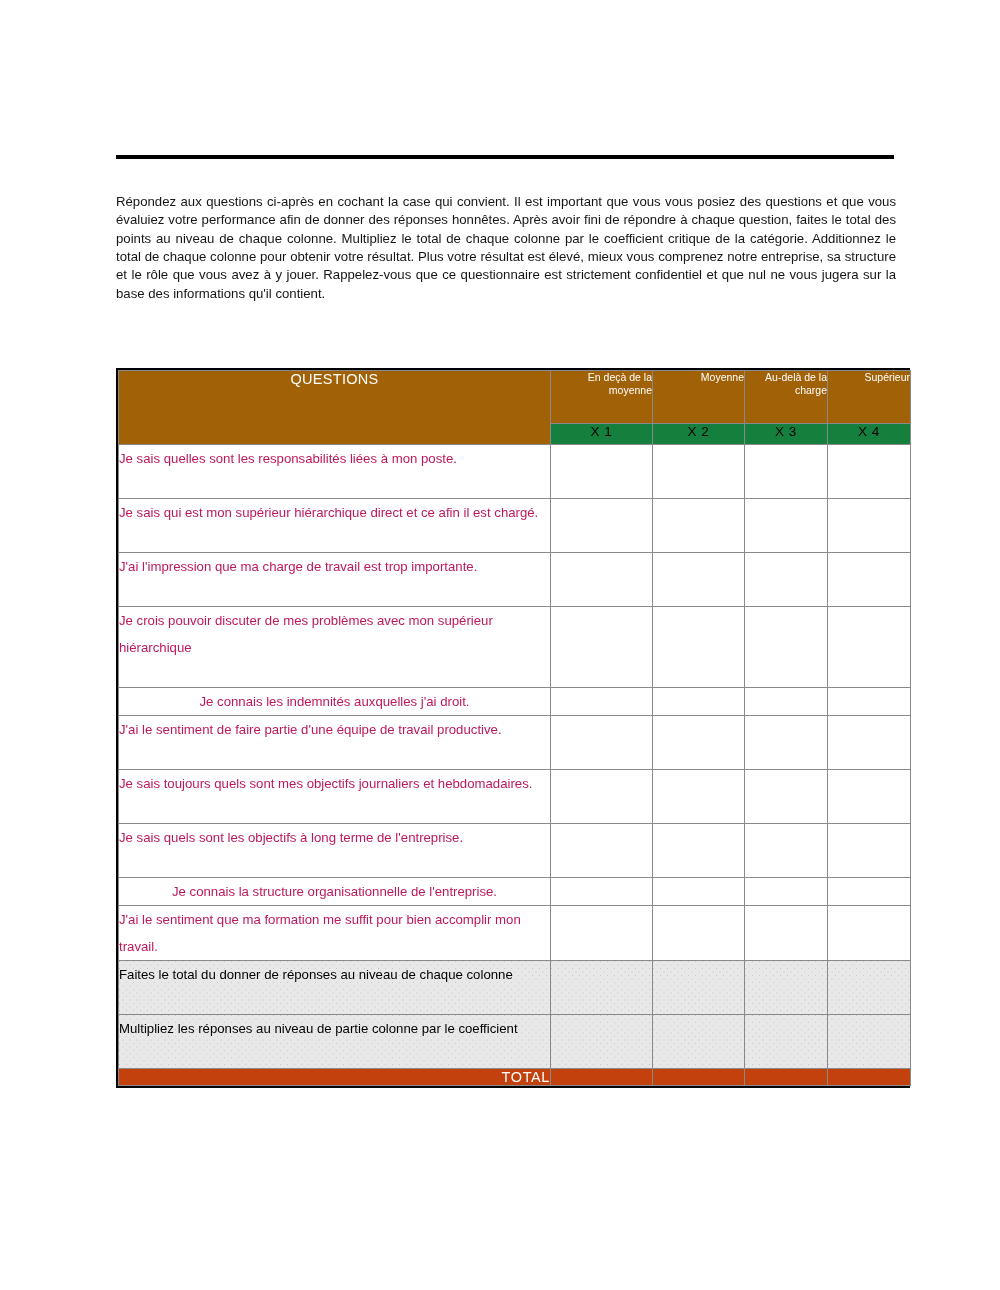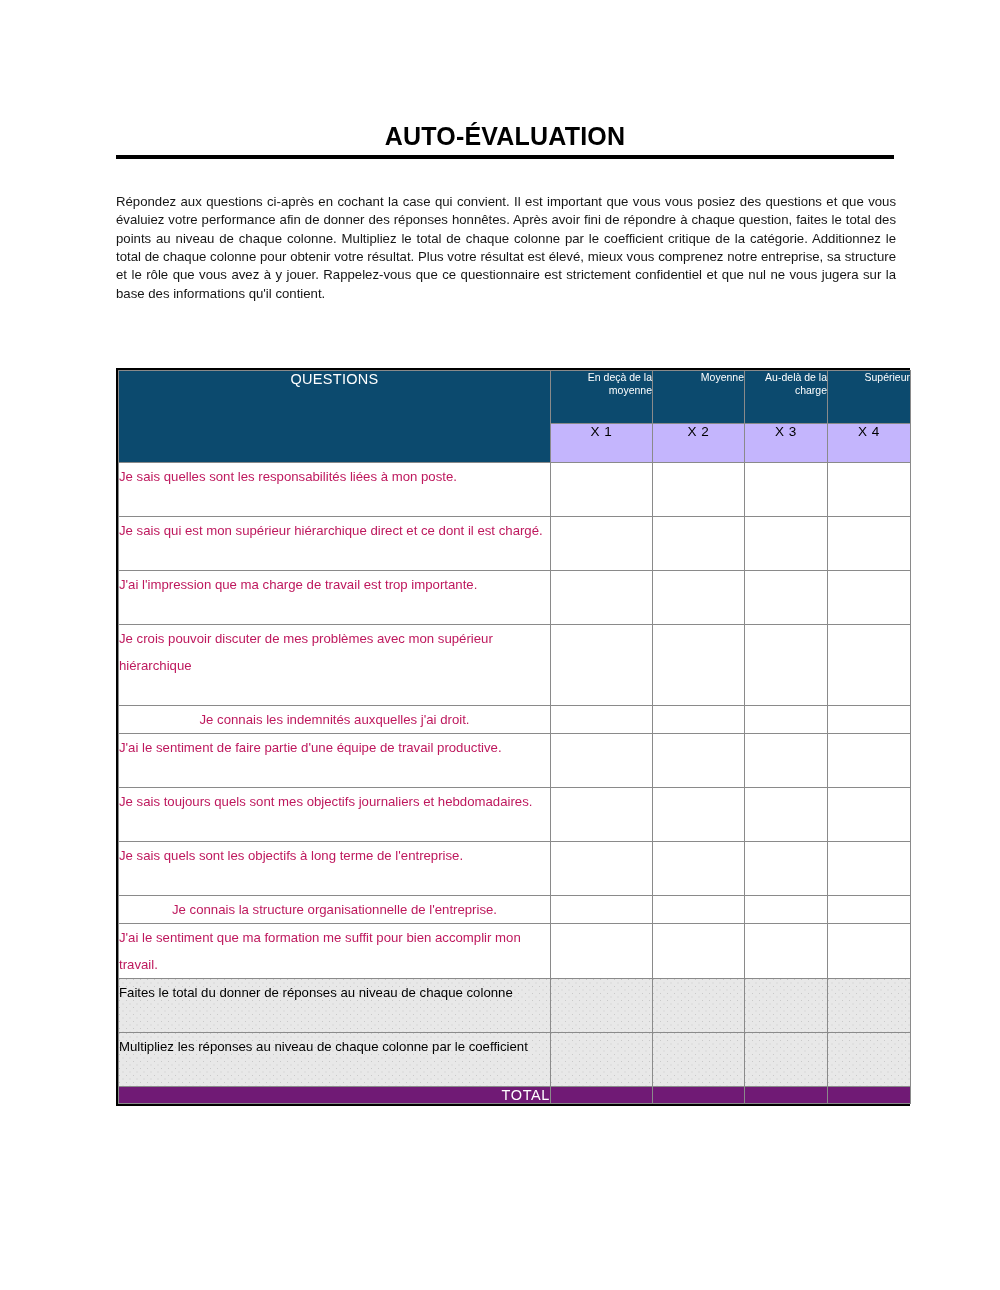--- a/index.html
+++ b/index.html
@@ -83,48 +83,48 @@
 
   
   col.c-q    { width: 432px; }
   col.c-a    { width: 102px; }
   col.c-b    { width: 92px; }
   col.c-c    { width: 83px; }
   col.c-d    { width: 83px; }
 
   
   .hdr-blue {
-    background: #0c4a6e;
+    background: #a16207;
     color: #ffffff;
   }
   .hdr-questions {
     font-size: 14.5px;
     font-weight: bold;
     vertical-align: middle;
     padding: 0 0 0 10px;
     letter-spacing: 0.3px;
     height: 53px;
   }
   .hdr-cat {
     font-size: 10.5px;
     font-weight: bold;
     text-align: right;
     vertical-align: middle;
     line-height: 12.5px;
     padding: 3px 2px;
     height: 53px;
   }
   .hdr-mult {
-    background: #c4b5fd;
+    background: #15803d;
     color: #000000;
     font-size: 13.5px;
     font-weight: bold;
     text-align: center;
     vertical-align: middle;
-    height: 39px;
+    height: 21px;
     letter-spacing: 0.5px;
   }
 
   
   .q-cell {
     font-size: 13.2px;
     line-height: 27px;
     padding: 0 6px 0 8px;
     color: #be185d;
   }
@@ -147,40 +147,39 @@
     font-size: 13.2px;
     font-weight: bold;
     line-height: 27px;
     padding: 0 6px 0 8px;
     height: 54px;
     color: #000000;
   }
 
   
   .total-row td {
-    background: #701a75;
+    background: #c2410c;
     border-color: #5b7fb8;
     height: 15px;
   }
   .total-label {
     color: #ffffff;
     font-size: 14.5px;
     font-weight: bold;
     text-align: right;
     vertical-align: middle;
     padding: 0 10px 0 0;
     letter-spacing: 0.6px;
   }
 </style>
 </head>
 <body>
 
 <div class="page">
 
-  <h1 class="title">AUTO-ÉVALUATION</h1>
 
   <div class="title-rule"></div>
 
   <p class="intro">Répondez aux questions ci-après en cochant la case qui convient. Il est important que vous vous posiez des questions et que vous évaluiez votre performance afin de donner des réponses honnêtes. Après avoir fini de répondre à chaque question, faites le total des points au niveau de chaque colonne. Multipliez le total de chaque colonne par le coefficient critique de la catégorie. Additionnez le total de chaque colonne pour obtenir votre résultat. Plus votre résultat est élevé, mieux vous comprenez notre entreprise, sa structure et le rôle que vous avez à y jouer. Rappelez-vous que ce questionnaire est strictement confidentiel et que nul ne vous jugera sur la base des informations qu'il contient.</p>
 
   <div class="tbl-wrap">
     <table class="survey">
       <colgroup>
         <col class="c-q">
           <col class="c-a">
@@ -207,21 +206,21 @@
 
       <tbody id="survey-body">
           <tr>
             <td class="q-cell two-line">Je sais quelles sont les responsabilités liées à mon poste.</td>
             <td class="blank-cell"></td>
             <td class="blank-cell"></td>
             <td class="blank-cell"></td>
             <td class="blank-cell"></td>
           </tr>
           <tr>
-            <td class="q-cell two-line">Je sais qui est mon supérieur hiérarchique direct et ce dont il est chargé.</td>
+            <td class="q-cell two-line">Je sais qui est mon supérieur hiérarchique direct et ce afin il est chargé.</td>
             <td class="blank-cell"></td>
             <td class="blank-cell"></td>
             <td class="blank-cell"></td>
             <td class="blank-cell"></td>
           </tr>
           <tr>
             <td class="q-cell two-line">J'ai l'impression que ma charge de travail est trop importante.</td>
             <td class="blank-cell"></td>
             <td class="blank-cell"></td>
             <td class="blank-cell"></td>
@@ -277,21 +276,21 @@
             <td class="blank-cell"></td>
           </tr>
           <tr>
             <td class="sum-cell shaded">Faites le total du donner de réponses au niveau de chaque colonne</td>
             <td class="shaded"></td>
             <td class="shaded"></td>
             <td class="shaded"></td>
             <td class="shaded"></td>
           </tr>
           <tr>
-            <td class="sum-cell shaded">Multipliez les réponses au niveau de chaque colonne par le coefficient</td>
+            <td class="sum-cell shaded">Multipliez les réponses au niveau de partie colonne par le coefficient</td>
             <td class="shaded"></td>
             <td class="shaded"></td>
             <td class="shaded"></td>
             <td class="shaded"></td>
           </tr>
           <tr class="total-row">
             <td class="total-label">TOTAL</td>
             <td></td>
             <td></td>
             <td></td>

